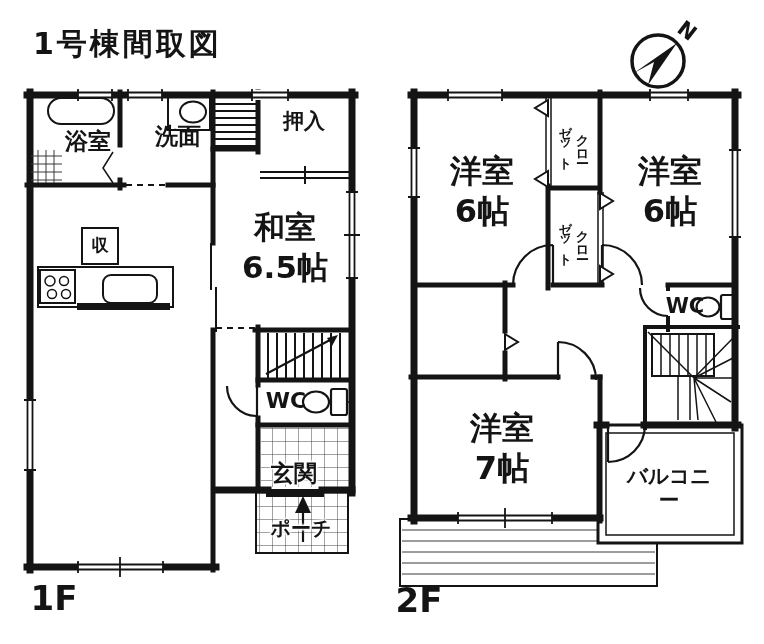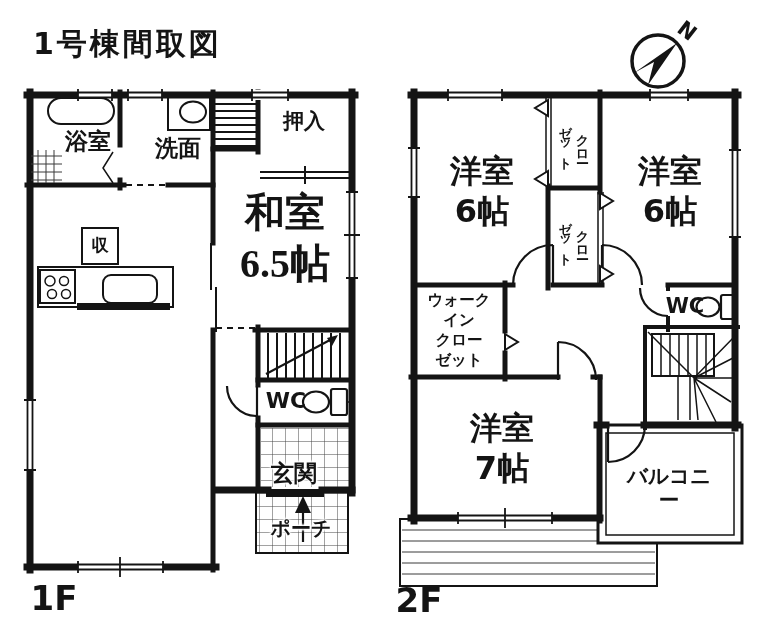--- a/index.html
+++ b/index.html
@@ -194,38 +194,34 @@
     <circle cx="658" cy="61" r="26" fill="none" stroke="#141414" stroke-width="3.5"></circle>
     <polygon points="677,43 634,73 654,62 648,85" class="blk"></polygon>
   </g>
 </svg>
 
 <div class="title">1号棟間取図</div>
 <div class="northN" style="left:687px;top:31px;">N</div>
 
 <div class="lbl" style="left:54px;top:599px;font-size:34px;">1F</div>
 <div class="lbl" style="left:88px;top:141px;font-size:23px;">浴室</div>
-<div class="lbl" style="left:178px;top:148px;font-size:23px;">洗面</div>
+<div class="lbl" style="left:178px;top:136px;font-size:23px;">洗面</div>
 <div class="lbl" style="left:304px;top:121px;font-size:21px;">押入</div>
-<div class="lbl" style="left:285px;top:238px;font-size:40px;line-height:1.28;font-family:Liberation Serif, serif;">和室
+<div class="lbl" style="left:285px;top:248px;font-size:31px;line-height:1.28;">和室
 6.5帖</div>
 <div class="lbl" style="left:100px;top:246px;font-size:17px;">収</div>
 <div class="lbl" style="left:286px;top:401px;font-size:22px;">WC</div>
 <div class="lbl halo" style="left:294px;top:457px;font-size:23px;margin-top:16px;">玄関</div>
 <div class="lbl halo" style="left:301px;top:528px;font-size:20px;">ポーチ</div>
 
 <div class="lbl" style="left:419px;top:601px;font-size:34px;">2F</div>
 <div class="lbl" style="left:482px;top:191px;font-size:32px;line-height:1.25;">洋室
 6帖</div>
 <div class="lbl" style="left:670px;top:191px;font-size:32px;line-height:1.25;">洋室
 6帖</div>
 <div class="lbl vlbl" style="left:574px;top:141px;font-size:13px;">クローゼット</div>
 <div class="lbl vlbl" style="left:574px;top:237px;font-size:13px;">クローゼット</div>
-<div class="lbl" style="left:459px;top:330px;font-size:15.5px;line-height:1.3;">ウォーク
-イン
-クロー
-ゼット</div>
 <div class="lbl" style="left:685px;top:306px;font-size:21px;">WC</div>
 <div class="lbl" style="left:502px;top:448px;font-size:32px;line-height:1.25;">洋室
 7帖</div>
 <div class="lbl" style="left:669px;top:489px;font-size:20.5px;">バルコニー</div>
 
 </div>
 
 </body></html>

